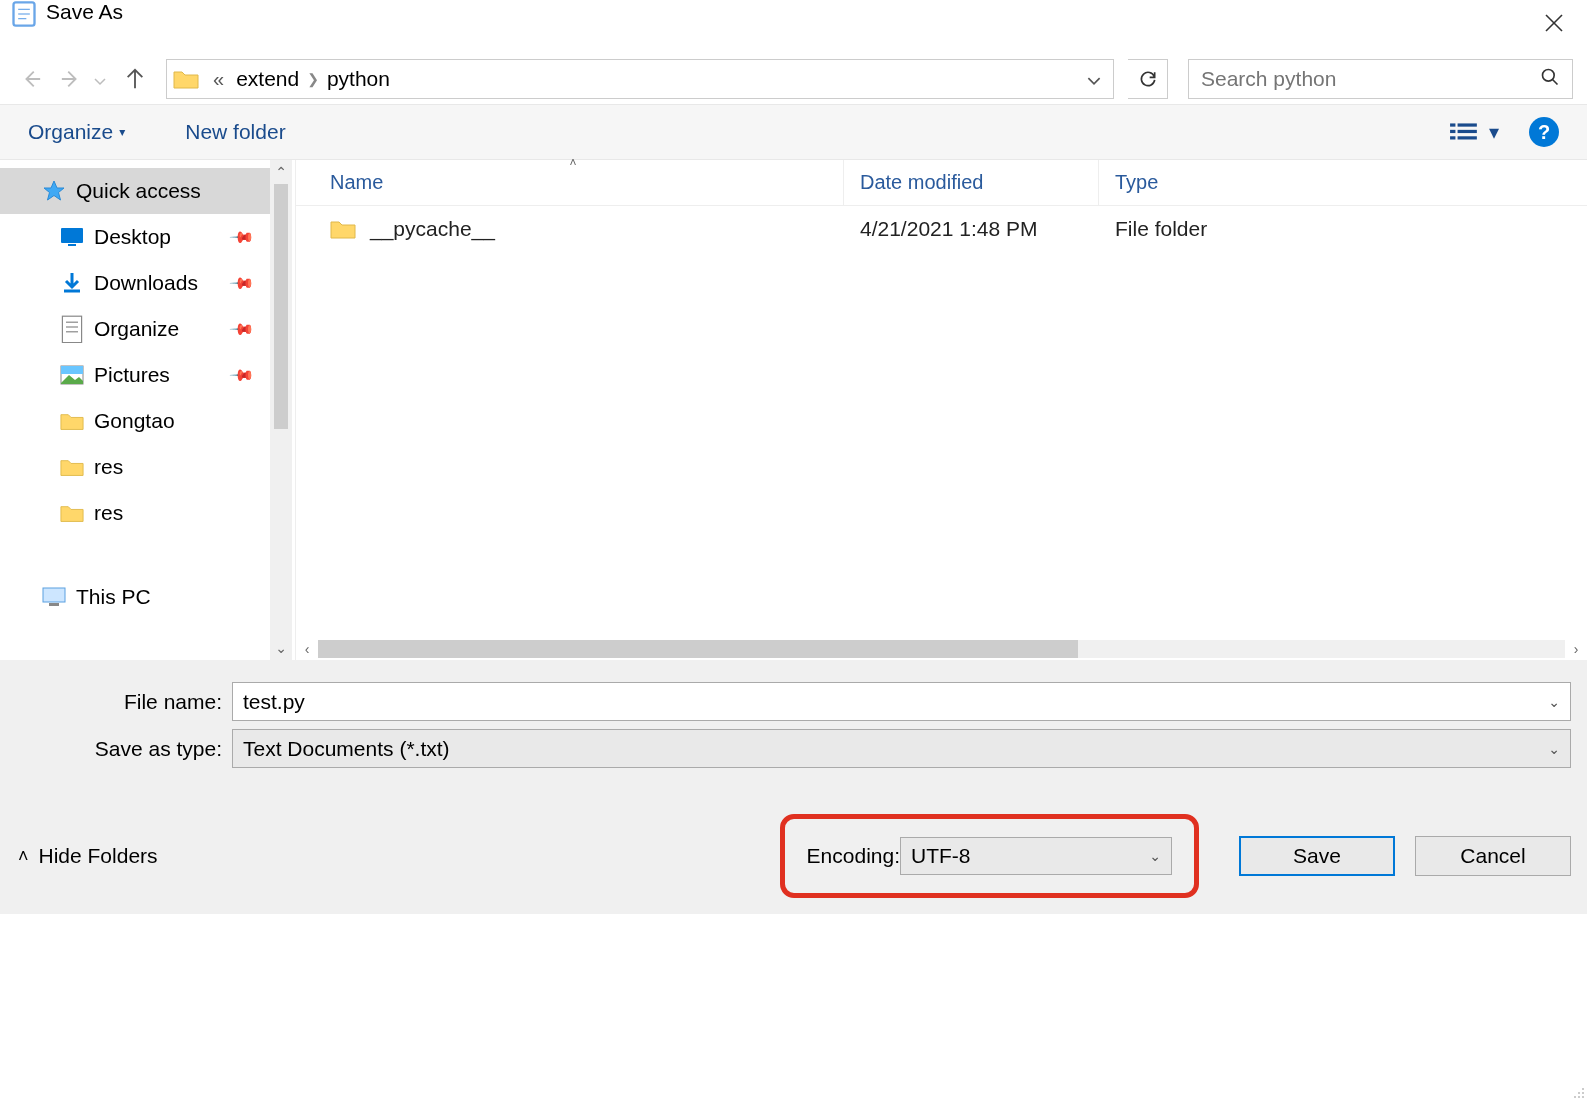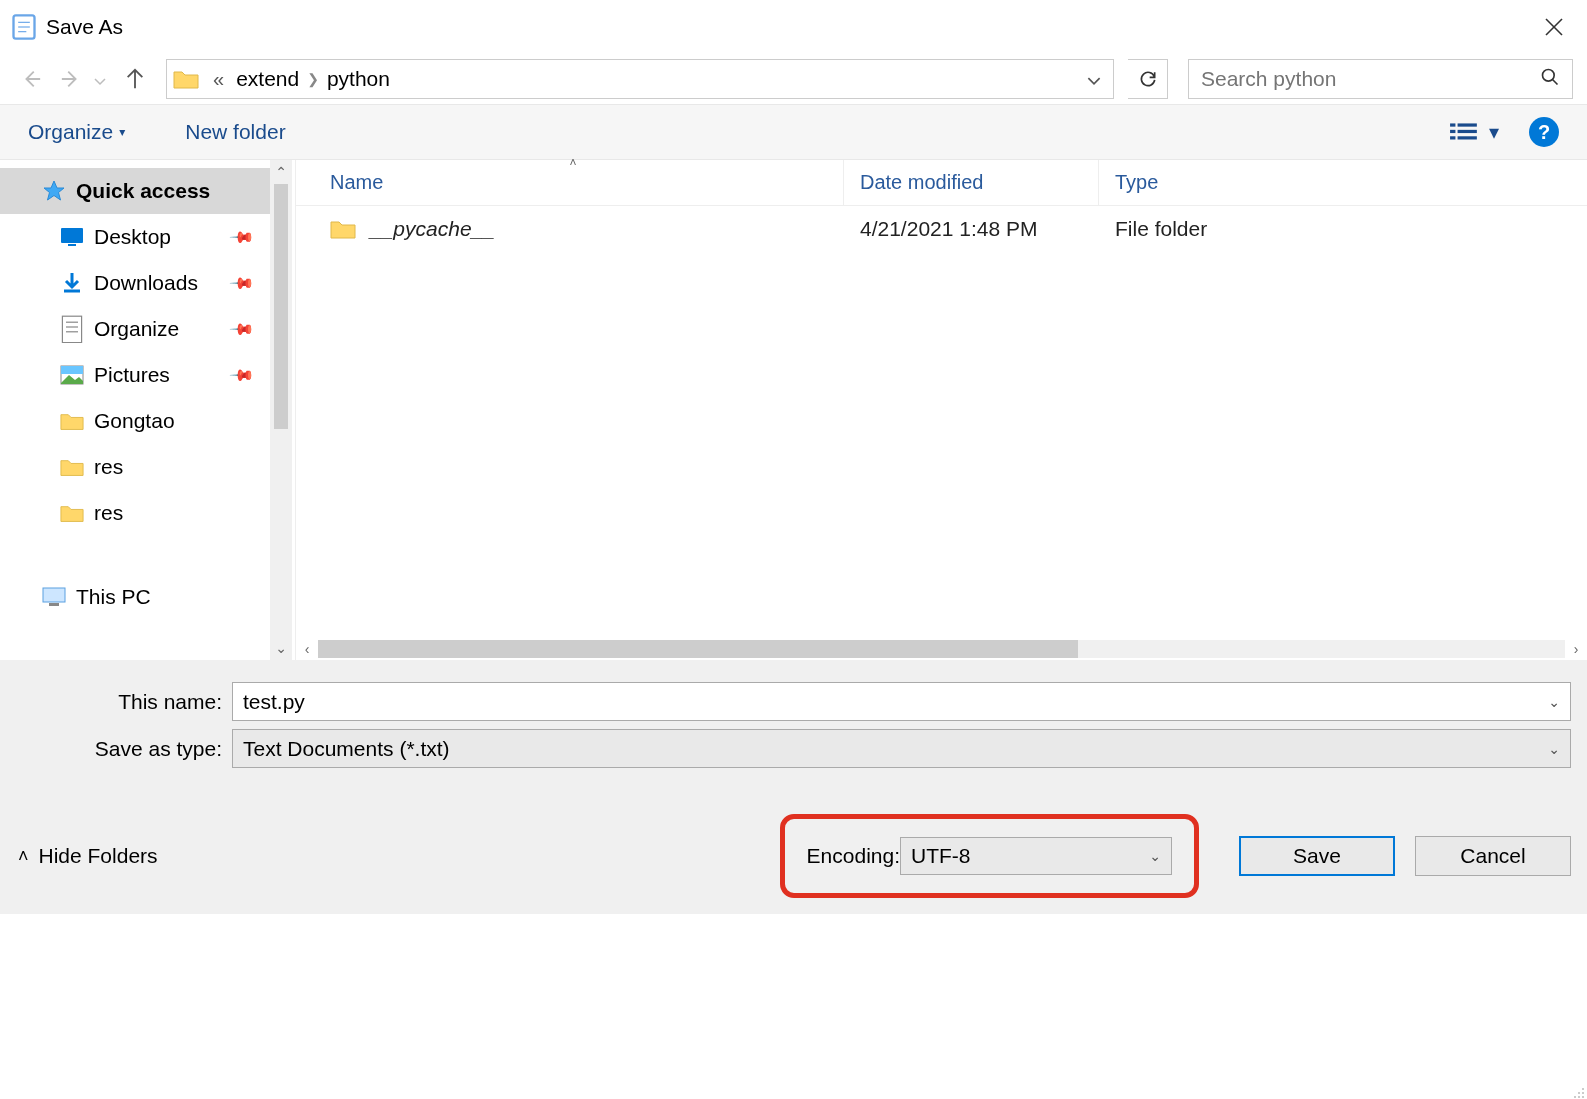--- a/index.html
+++ b/index.html
@@ -1,19 +1,19 @@
 <!DOCTYPE html>
 <html><head>
 <meta charset="utf-8">
 <style>
   * { box-sizing: border-box; margin: 0; padding: 0; font-family: "Segoe UI", Tahoma, sans-serif; }
   body { width: 1587px; height: 1099px; background: #fff; font-size: 20px; color: #000; overflow: hidden; position: relative; }
 
   
-  .titlebar { height: 54px; display: flex; align-items: center; padding: 0 10px; background: #fff; }
+  .titlebar { height: 54px; display: flex; padding: 0 10px; background: #fff; }
   .titlebar .app-icon { width: 28px; height: 28px; margin-right: 8px; }
   .titlebar .title { font-size: 21px; }
   .titlebar .spacer { flex: 1; }
   .close-btn { width: 46px; height: 46px; display: flex; align-items: center; justify-content: center; }
   .close-btn svg { width: 18px; height: 18px; }
 
   
   .navrow { height: 50px; display: flex; align-items: center; padding: 0 14px; gap: 6px; background: #fff; }
   .nav-arrow { width: 34px; height: 34px; display: flex; align-items: center; justify-content: center; color: #bdbdbd; }
   .nav-arrow svg { width: 22px; height: 22px; }
@@ -37,38 +37,38 @@
   .toolbar .tb-btn .drop { margin-left: 6px; font-size: 12px; }
   .toolbar .tb-spacer { flex: 1; }
   .view-btn { display: flex; align-items: center; margin-right: 30px; }
   .help-btn { width: 30px; height: 30px; background: #0078d7; border-radius: 50%; color: #fff; display: flex; align-items: center; justify-content: center; font-weight: bold; }
 
   
   .main { display: flex; height: 500px; background: #fff; }
   .sidebar-wrap { width: 295px; display: flex; background: #fff; }
   .sidebar { width: 270px; padding-top: 8px; }
   .sb-item { height: 46px; display: flex; align-items: center; padding-left: 42px; font-size: 21px; position: relative; }
-  .sb-item.selected { background: #d8d8d8; font-weight: bold; }
+  .sb-item.selected { background: #d8d8d8; }
   .sb-item.sub { padding-left: 60px; }
   .sb-item .icon { width: 24px; height: 24px; margin-right: 10px; display: inline-flex; align-items: center; justify-content: center; }
   .sb-item .pin { position: absolute; right: 18px; color: #999; font-size: 16px; transform: rotate(45deg); }
   .sb-sep { height: 38px; }
   .sidebar-scroll { width: 22px; background: #f0f0f0; display: flex; flex-direction: column; align-items: center; justify-content: space-between; padding: 4px 0; }
   .sidebar-scroll .sc-arrow { font-size: 14px; color: #666; }
   .sidebar-scroll .sc-thumb { width: 14px; height: 245px; background: #cdcdcd; margin-top: 4px; }
 
   .filelist { flex: 1; display: flex; flex-direction: column; border-left: 1px solid #eee; }
   .fl-header { height: 46px; display: flex; align-items: center; border-bottom: 1px solid #eee; color: #2a5a9c; font-size: 20px; position: relative; }
   .col-name { flex: 0 0 548px; padding-left: 34px; border-right: 1px solid #eee; display: flex; align-items: center; height: 100%; position: relative; }
   .col-name .sort-caret { position: absolute; left: 50%; top: -4px; font-size: 12px; color: #666; }
   .col-date { flex: 0 0 255px; padding-left: 16px; border-right: 1px solid #eee; display: flex; align-items: center; height: 100%; }
   .col-type { flex: 1; padding-left: 16px; display: flex; align-items: center; height: 100%; }
   .fl-rows { flex: 1; overflow: hidden; }
   .fl-row { height: 46px; display: flex; align-items: center; font-size: 21px; color: #222; }
-  .fl-row .cell-name { flex: 0 0 548px; padding-left: 34px; display: flex; align-items: center; font-style: italic; }
+  .fl-row .cell-name { flex: 0 0 548px; padding-left: 34px; display: flex; align-items: center; }
   .fl-row .cell-name .folder-icon { width: 26px; height: 22px; margin-right: 14px; }
   .fl-row .cell-date { flex: 0 0 255px; padding-left: 16px; }
   .fl-row .cell-type { flex: 1; padding-left: 16px; }
   .fl-hscroll { height: 22px; background: #fff; display: flex; align-items: center; }
   .fl-hscroll .hs-arrow { width: 22px; text-align: center; color: #666; font-size: 14px; }
   .fl-hscroll .hs-track { flex: 1; height: 18px; background: #f0f0f0; position: relative; }
   .fl-hscroll .hs-thumb { position: absolute; left: 0; width: 760px; height: 18px; background: #cdcdcd; }
 
   
   .bottom { background: #f0f0f0; padding: 22px 16px 16px 16px; }
@@ -326,21 +326,21 @@
       <div class="hs-track">
           <div class="hs-thumb"></div>
         </div>
       <span class="hs-arrow">›</span>
     </div>
   </div>
 </div>
 
 <div class="bottom">
   <div class="form-row">
-    <div class="form-label">This name:</div>
+    <div class="form-label">File name:</div>
     <div class="combo">
       <span>test.py</span>
       <span class="combo-spacer"></span>
       <span class="combo-arrow">⌄</span>
     </div>
   </div>
   <div class="form-row">
     <div class="form-label">Save as type:</div>
     <div class="combo grey">
       <span>Text Documents (*.txt)</span>

